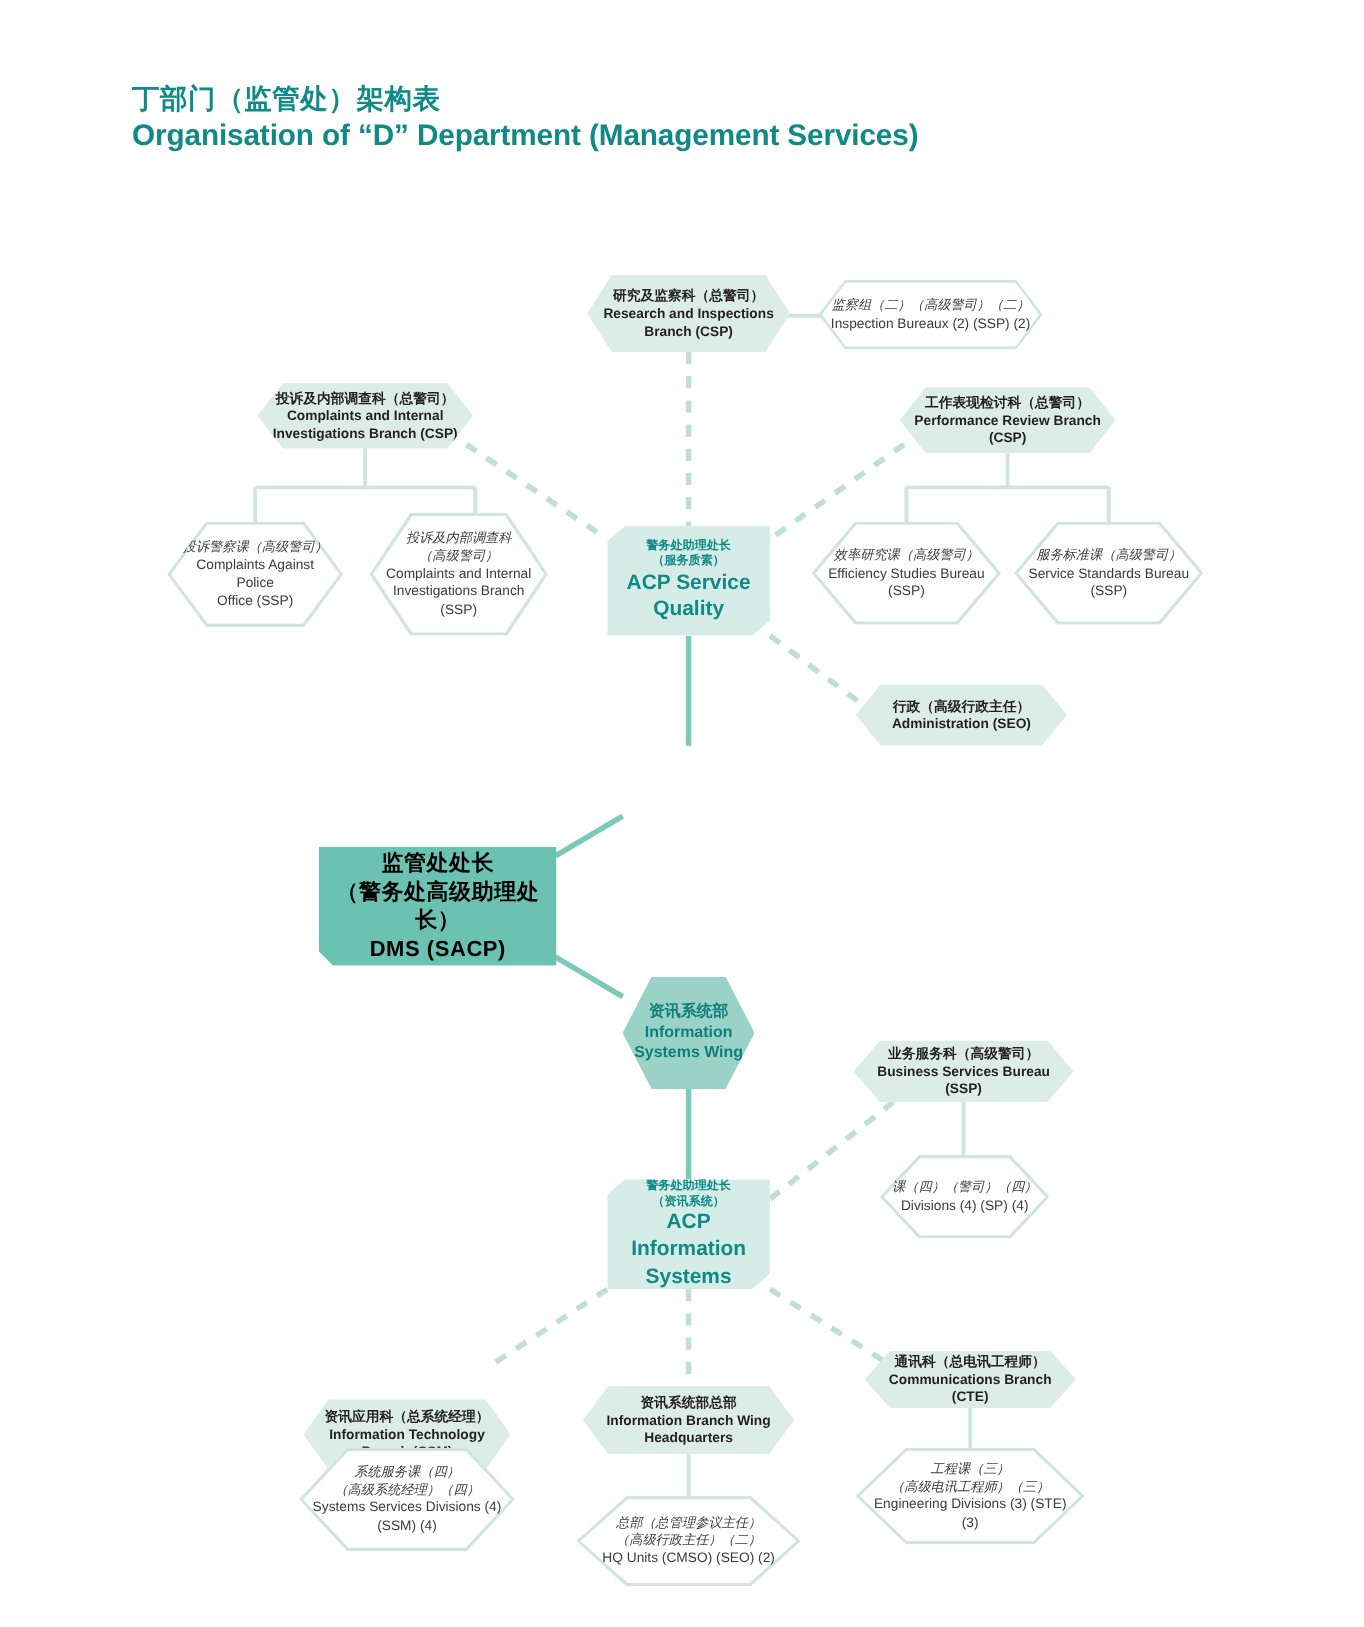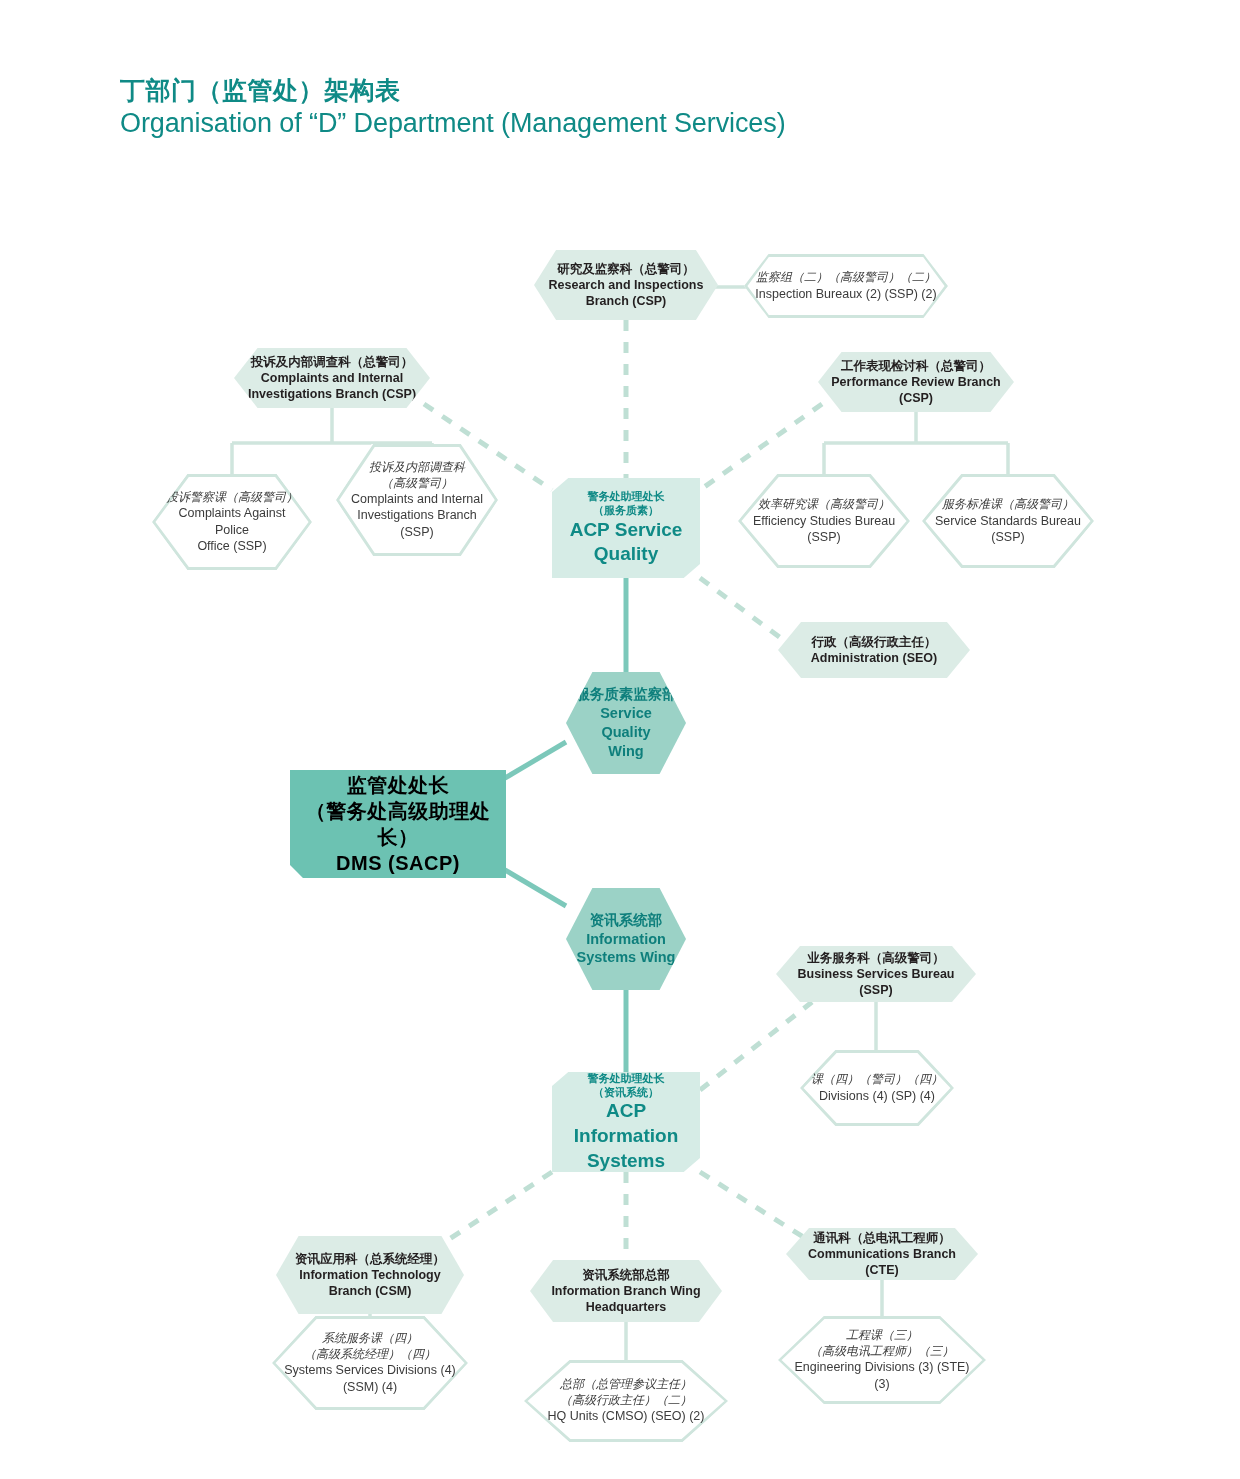--- a/index.html
+++ b/index.html
@@ -12,21 +12,21 @@
   #stage{position:absolute;left:0;top:0;width:1240px;height:1479px;}
   #edges{position:absolute;left:0;top:0;width:1240px;height:1479px;}
 
   
   .title-block{position:absolute;left:120px;top:76px;}
   .title-zh{
     font-size:25px;font-weight:bold;color:#0f8a86;
     letter-spacing:0.5px;line-height:1.18;white-space:nowrap;
   }
   .title-en{
-    font-size:27px;font-weight:normal;color:#0f8a86;
+    font-size:27px;font-weight:bold;color:#0f8a86;
     letter-spacing:-0.1px;line-height:1.18;white-space:nowrap;margin-top:2px;
   }
 
   
   .node{
     position:absolute;
     box-sizing:border-box;
     display:flex;align-items:center;justify-content:center;
     text-align:center;
     line-height:1.3;
@@ -158,21 +158,21 @@
     <svg class="outline-svg" viewBox="0 0 160 96" preserveAspectRatio="none">
       <polygon points="36,1.5 124,1.5 158.5,48 124,94.5 36,94.5 1.5,48" fill="#ffffff" stroke="#cfe5dd" stroke-width="3"></polygon>
     </svg>
     <span class="txt">
       <span class="zh">投诉警察课（高级警司）</span>
       <span class="en">Complaints Against Police</span>
       <span class="en">Office (SSP)</span>
     </span>
   </div>
 
-  <div class="node hex outline" style="left:336px;top:444px;width:162px;height:112px;">
+  <div class="node hex outline" style="left:336px;top:466px;width:162px;height:112px;">
     <svg class="outline-svg" viewBox="0 0 162 112" preserveAspectRatio="none">
       <polygon points="38,1.5 124,1.5 160.5,56 124,110.5 38,110.5 1.5,56" fill="#ffffff" stroke="#cfe5dd" stroke-width="3"></polygon>
     </svg>
     <span class="txt">
       <span class="zh">投诉及内部调查科</span>
       <span class="zh">（高级警司）</span>
       <span class="en">Complaints and Internal</span>
       <span class="en">Investigations Branch</span>
       <span class="en">(SSP)</span>
     </span>
@@ -209,27 +209,20 @@
     </span>
   </div>
 
   <div class="node hex-wide fill-light" style="left:778px;top:622px;width:192px;height:56px;">
     <span class="txt">
       <span class="zh">行政（高级行政主任）</span>
       <span class="en">Administration (SEO)</span>
     </span>
   </div>
 
-  <div class="node hex wing" style="left:566px;top:672px;width:120px;height:102px;">
-    <span class="txt">
-      <span class="zh">服务质素监察部</span>
-      <span class="en">Service Quality</span>
-      <span class="en">Wing</span>
-    </span>
-  </div>
 
   <div class="node root" style="left:290px;top:770px;width:216px;height:108px;">
     <span class="txt">
       <span class="zh">监管处处长</span>
       <span class="zh">（警务处高级助理处长）</span>
       <span class="en">DMS (SACP)</span>
     </span>
   </div>
 
   <div class="node hex wing" style="left:566px;top:888px;width:120px;height:102px;">
@@ -259,21 +252,21 @@
 
   <div class="node acp" style="left:552px;top:1072px;width:148px;height:100px;">
     <span class="txt">
       <span class="zh">警务处助理处长</span>
       <span class="zh">（资讯系统）</span>
       <span class="en">ACP Information</span>
       <span class="en">Systems</span>
     </span>
   </div>
 
-  <div class="node hex-wide fill-light" style="left:276px;top:1236px;width:188px;height:78px;">
+  <div class="node hex-wide fill-light" style="left:276px;top:1272px;width:188px;height:64px;">
     <span class="txt">
       <span class="zh">资讯应用科（总系统经理）</span>
       <span class="en">Information Technology</span>
       <span class="en">Branch (CSM)</span>
     </span>
   </div>
 
   <div class="node hex-wide fill-light" style="left:530px;top:1260px;width:192px;height:62px;">
     <span class="txt">
       <span class="zh">资讯系统部总部</span>

